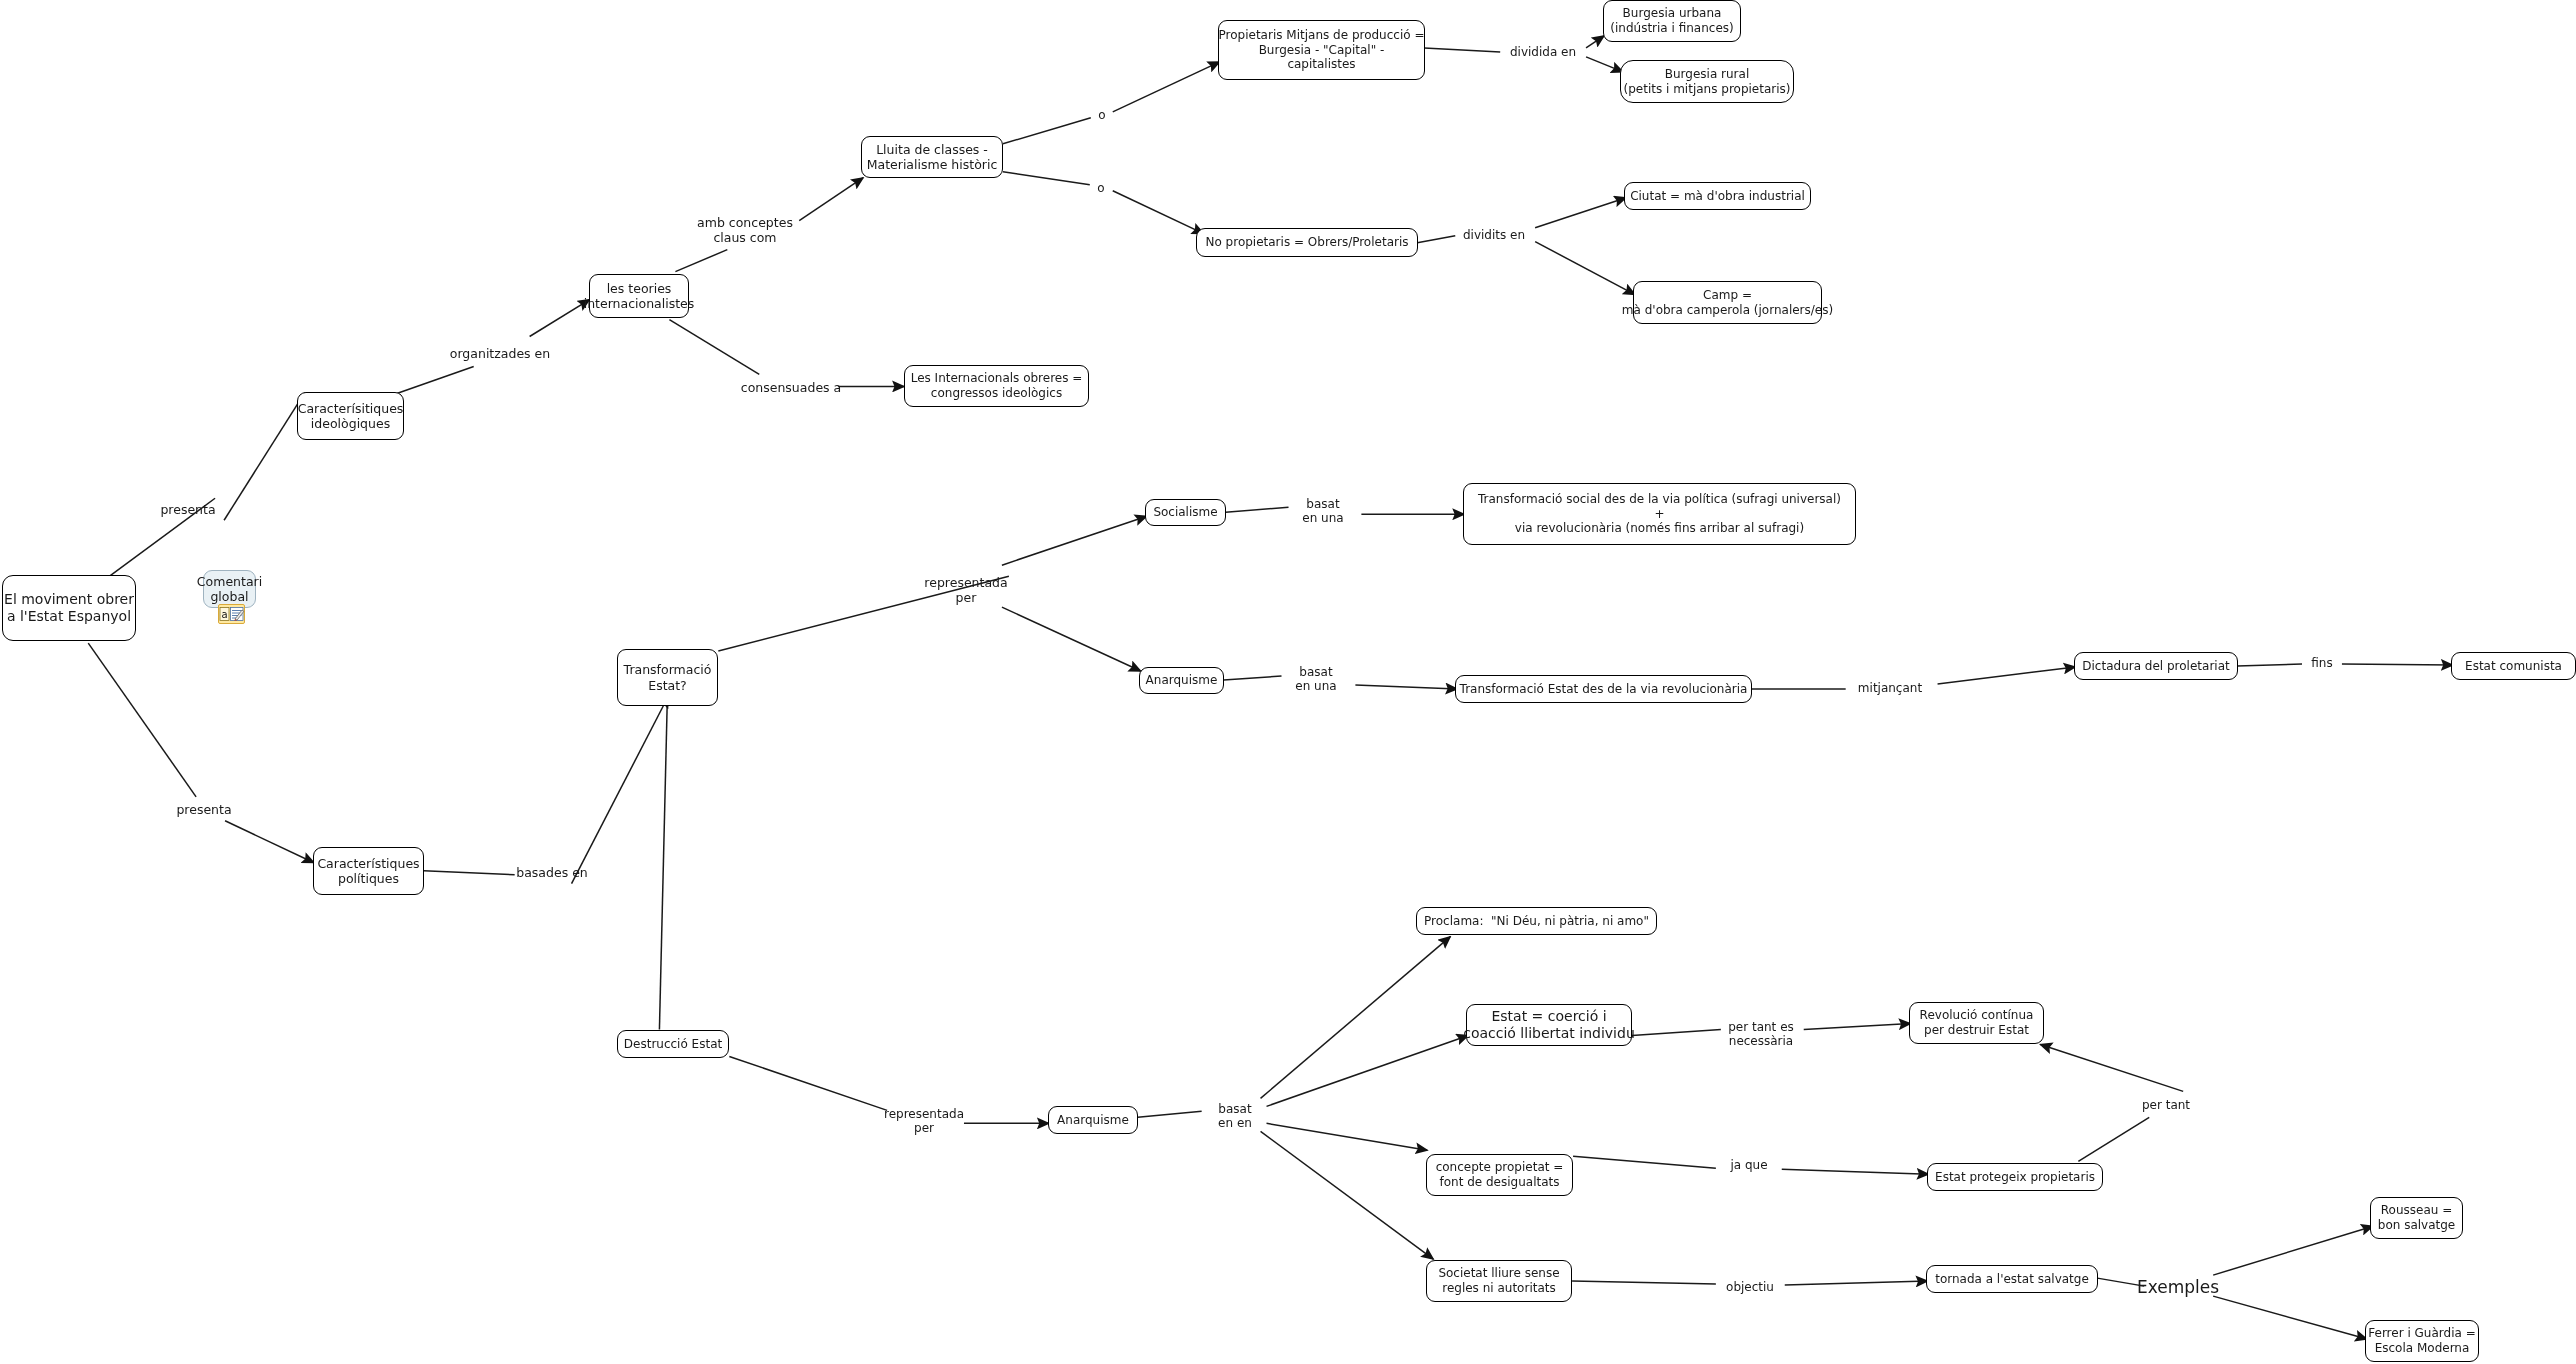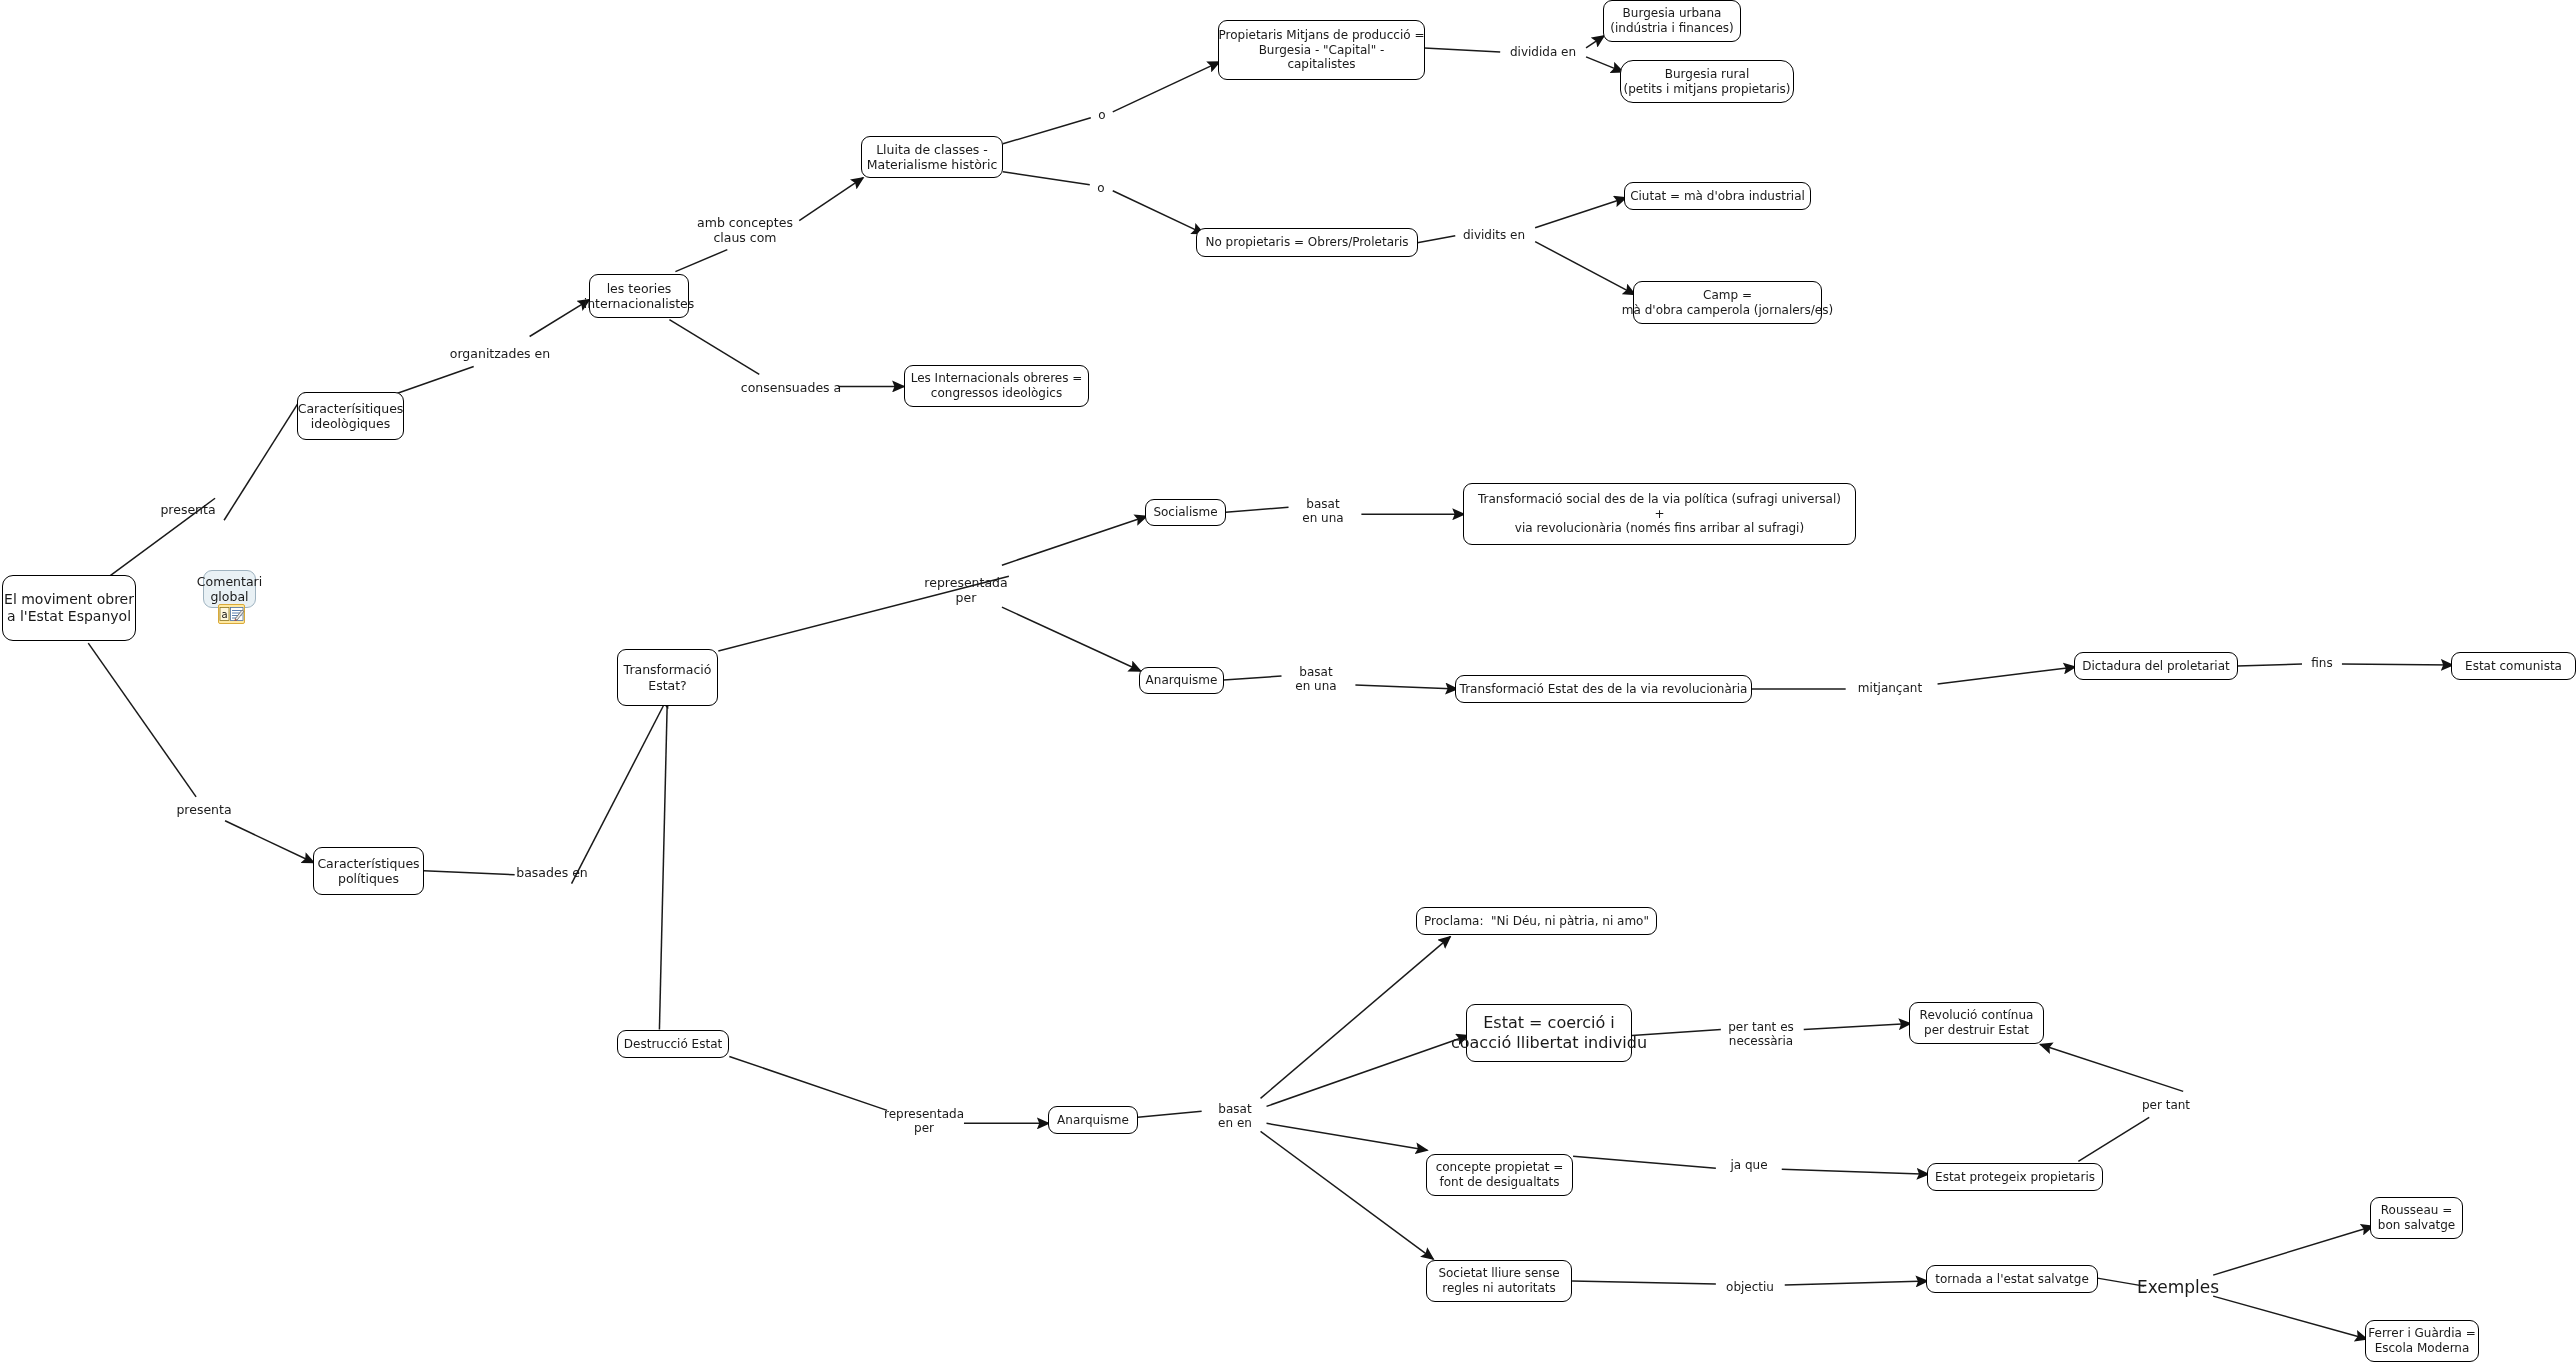--- a/index.html
+++ b/index.html
@@ -173,21 +173,21 @@
       <div class="node" style="left: 1463px; top: 483px; width: 393px; height: 62px; font-size: 12px;"><span>Transformació social des de la via política (sufragi universal)
 +
 via revolucionària (només fins arribar al sufragi)</span></div>
       <div class="node" style="left: 1139px; top: 667px; width: 85px; height: 27px; font-size: 12px;"><span>Anarquisme</span></div>
       <div class="node" style="left: 1455px; top: 675px; width: 297px; height: 28px; font-size: 12px;"><span>Transformació Estat des de la via revolucionària</span></div>
       <div class="node" style="left: 2074px; top: 652px; width: 164px; height: 28px; font-size: 12px;"><span>Dictadura del proletariat</span></div>
       <div class="node" style="left: 2451px; top: 652px; width: 125px; height: 28px; font-size: 12px;"><span>Estat comunista</span></div>
       <div class="node" style="left: 617px; top: 1030px; width: 112px; height: 28px; font-size: 12px;"><span>Destrucció Estat</span></div>
       <div class="node" style="left: 1048px; top: 1106px; width: 90px; height: 28px; font-size: 12px;"><span>Anarquisme</span></div>
       <div class="node" style="left: 1416px; top: 907px; width: 241px; height: 28px; font-size: 12px;"><span>Proclama:  "Ni Déu, ni pàtria, ni amo"</span></div>
-      <div class="node" style="left: 1466px; top: 1004px; width: 166px; height: 58px; font-size: 16px;"><span>Estat = coerció i
+      <div class="node" style="left: 1466px; top: 1004px; width: 166px; height: 42px; font-size: 14px;"><span>Estat = coerció i
 coacció llibertat individu</span></div>
       <div class="node" style="left: 1909px; top: 1002px; width: 135px; height: 42px; font-size: 12px;"><span>Revolució contínua
 per destruir Estat</span></div>
       <div class="node" style="left: 1426px; top: 1130px; width: 147px; height: 42px; font-size: 12px; margin-top: 24px;"><span>concepte propietat =
 font de desigualtats</span></div>
       <div class="node" style="left: 1927px; top: 1163px; width: 176px; height: 28px; font-size: 12px;"><span>Estat protegeix propietaris</span></div>
       <div class="node" style="left: 1426px; top: 1260px; width: 146px; height: 42px; font-size: 12px;"><span>Societat lliure sense
 regles ni autoritats</span></div>
       <div class="node" style="left: 1926px; top: 1265px; width: 172px; height: 28px; font-size: 12px;"><span>tornada a l'estat salvatge</span></div>
       <div class="node" style="left: 2370px; top: 1197px; width: 93px; height: 42px; font-size: 12px;"><span>Rousseau =

